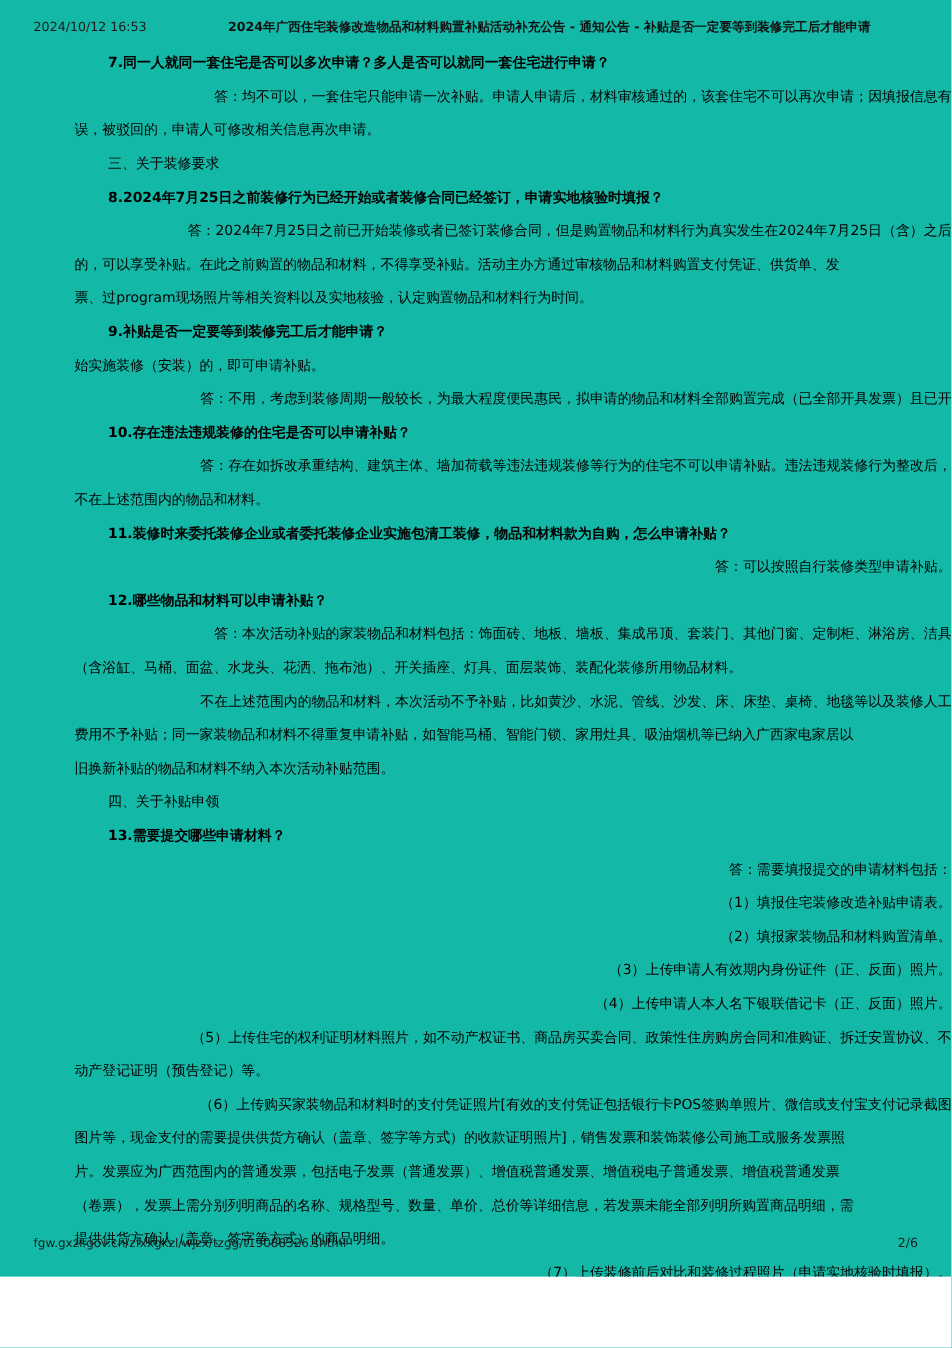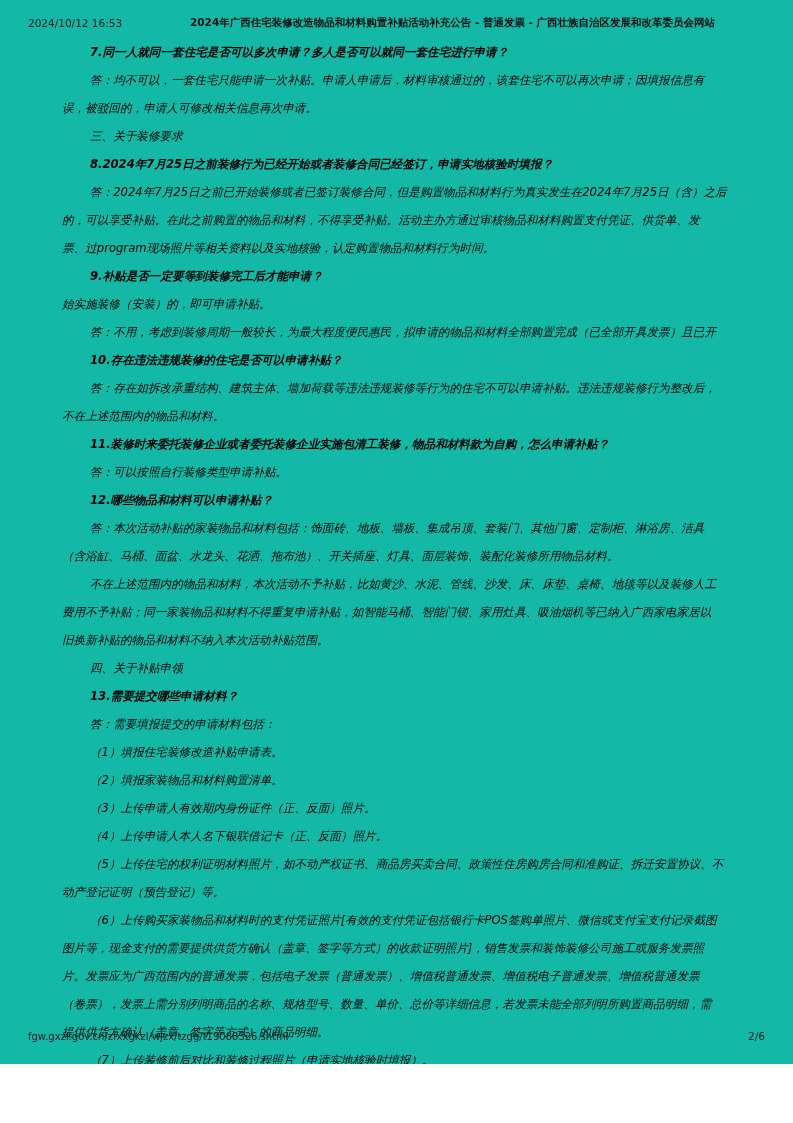--- a/index.html
+++ b/index.html
@@ -52,31 +52,31 @@
     left: 0;
     width: 793px;
   }
   .line {
     position: relative;
     font-size: 11.6px;
     line-height: 28px;
     color: #000000;
     padding-left: 62px;
     white-space: nowrap;
-    font-style: italic;
   }
   .line.bold {
     font-weight: bold;
   }
   .line.indent1 {
     padding-left: 90px;
   }
   .line.hang {
     padding-left: 62px;
     text-indent: 28px;
+    text-align: right;
   }
   .line.flush {
     padding-left: 62px;
   }
   .footer {
     position: absolute;
     bottom: 22px;
     left: 0;
     width: 793px;
     height: 16px;
@@ -98,21 +98,21 @@
     white-space: nowrap;
   }
 </style>
 </head>
 <body>
 
 <div class="page">
 
   <div class="header">
     <span class="header-date">2024/10/12 16:53</span>
-    <span class="header-title">2024年广西住宅装修改造物品和材料购置补贴活动补充公告 - 普通发票 - 广西壮族自治区发展和改革委员会网站</span>
+    <span class="header-title">2024年广西住宅装修改造物品和材料购置补贴活动补充公告 - 通知公告 - 补贴是否一定要等到装修完工后才能申请</span>
   </div>
 
   <div class="content" id="doc-body">
       <div class="line indent1 bold">7.同一人就同一套住宅是否可以多次申请？多人是否可以就同一套住宅进行申请？</div>
       <div class="line hang">答：均不可以，一套住宅只能申请一次补贴。申请人申请后，材料审核通过的，该套住宅不可以再次申请；因填报信息有</div>
       <div class="line flush">误，被驳回的，申请人可修改相关信息再次申请。</div>
       <div class="line indent1">三、关于装修要求</div>
       <div class="line indent1 bold">8.2024年7月25日之前装修行为已经开始或者装修合同已经签订，申请实地核验时填报？</div>
       <div class="line hang">答：2024年7月25日之前已开始装修或者已签订装修合同，但是购置物品和材料行为真实发生在2024年7月25日（含）之后</div>
       <div class="line flush">的，可以享受补贴。在此之前购置的物品和材料，不得享受补贴。活动主办方通过审核物品和材料购置支付凭证、供货单、发</div>

